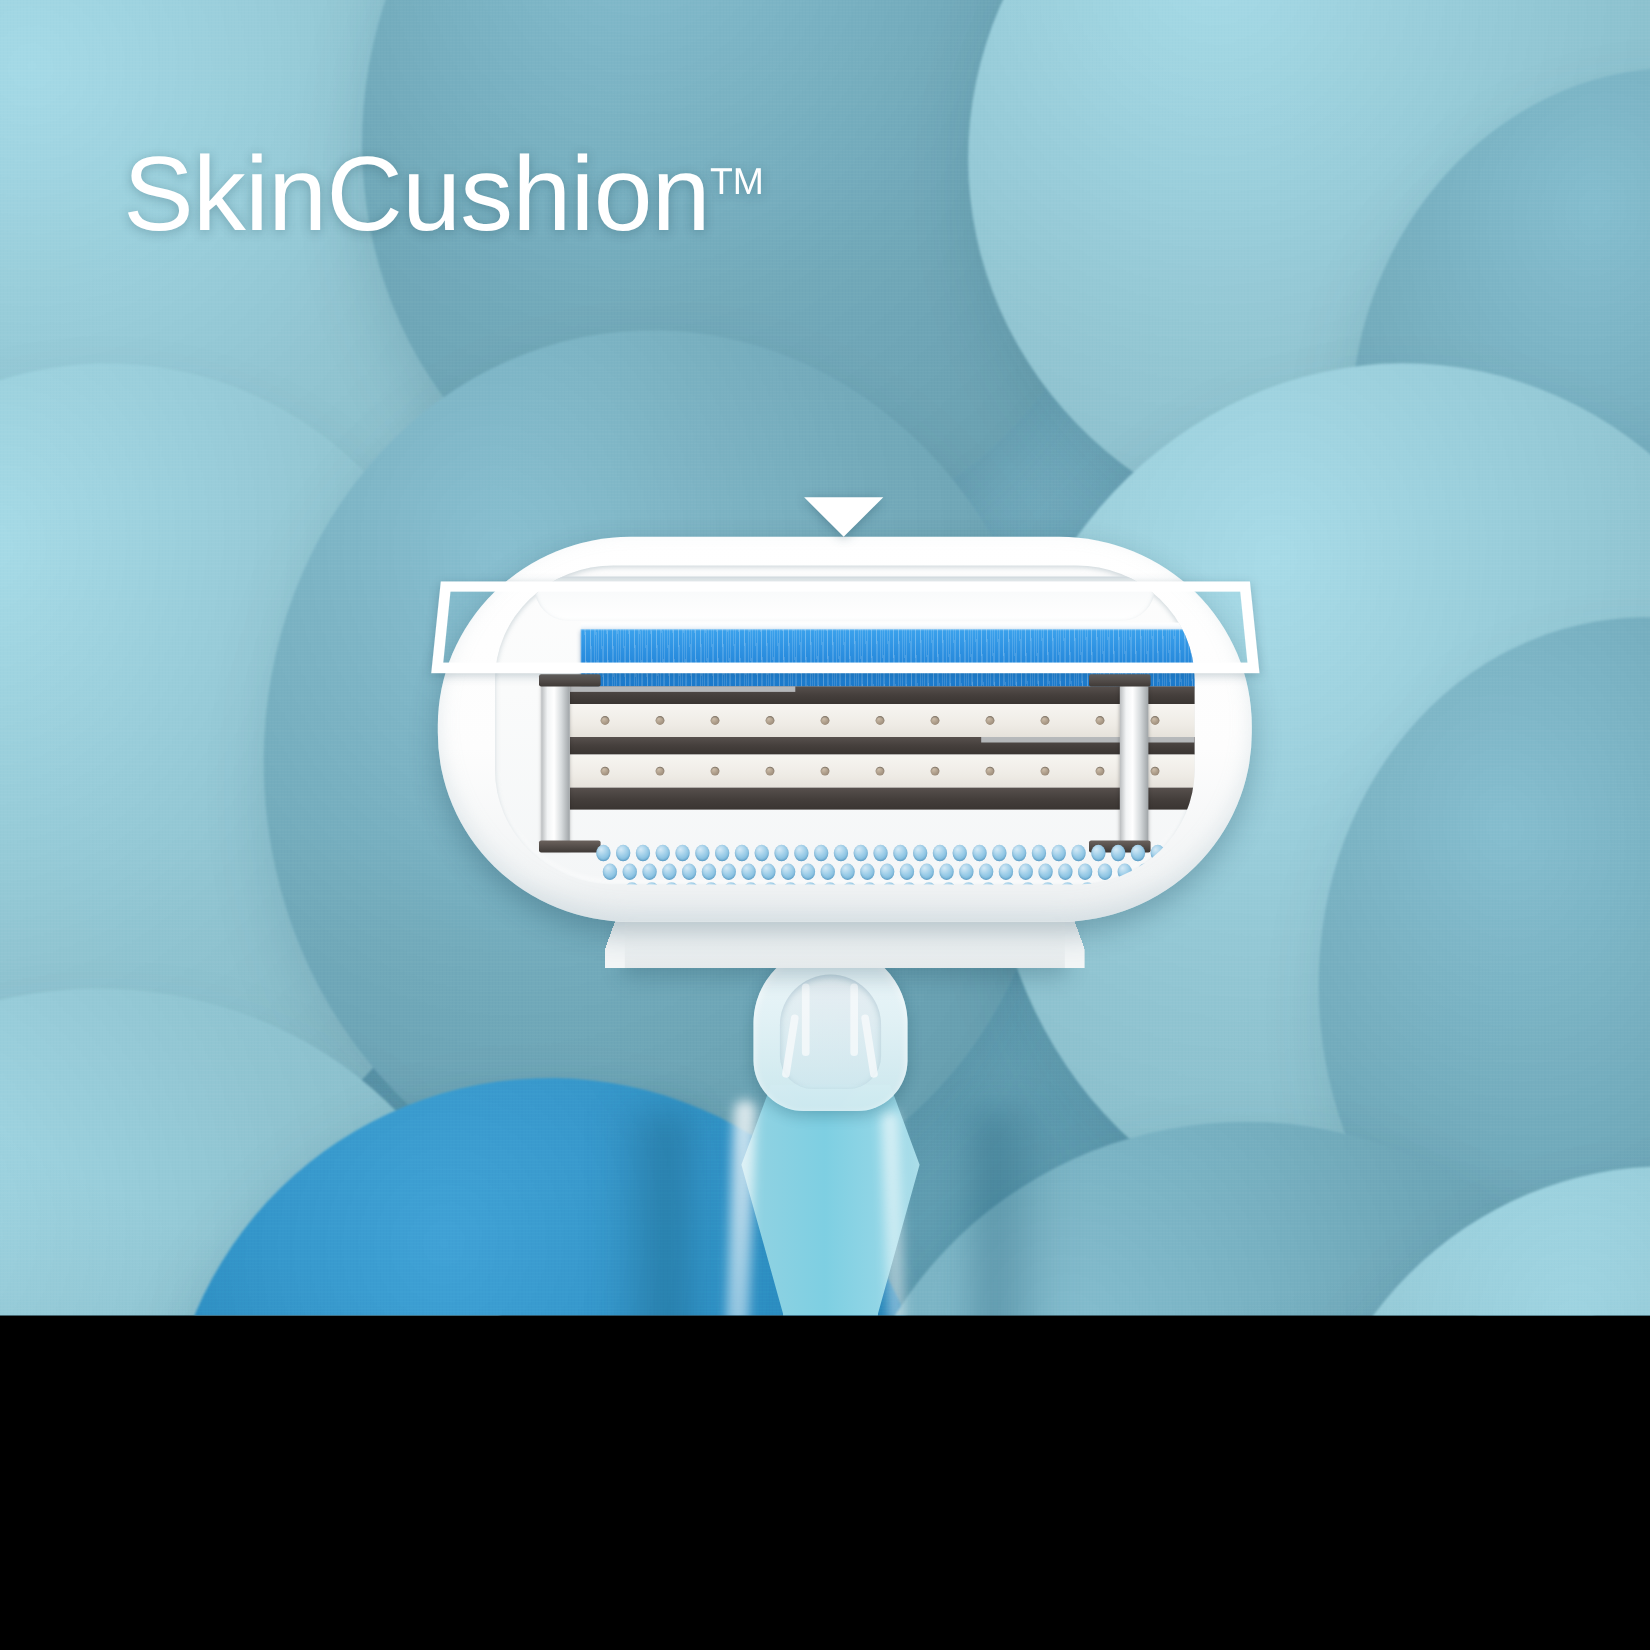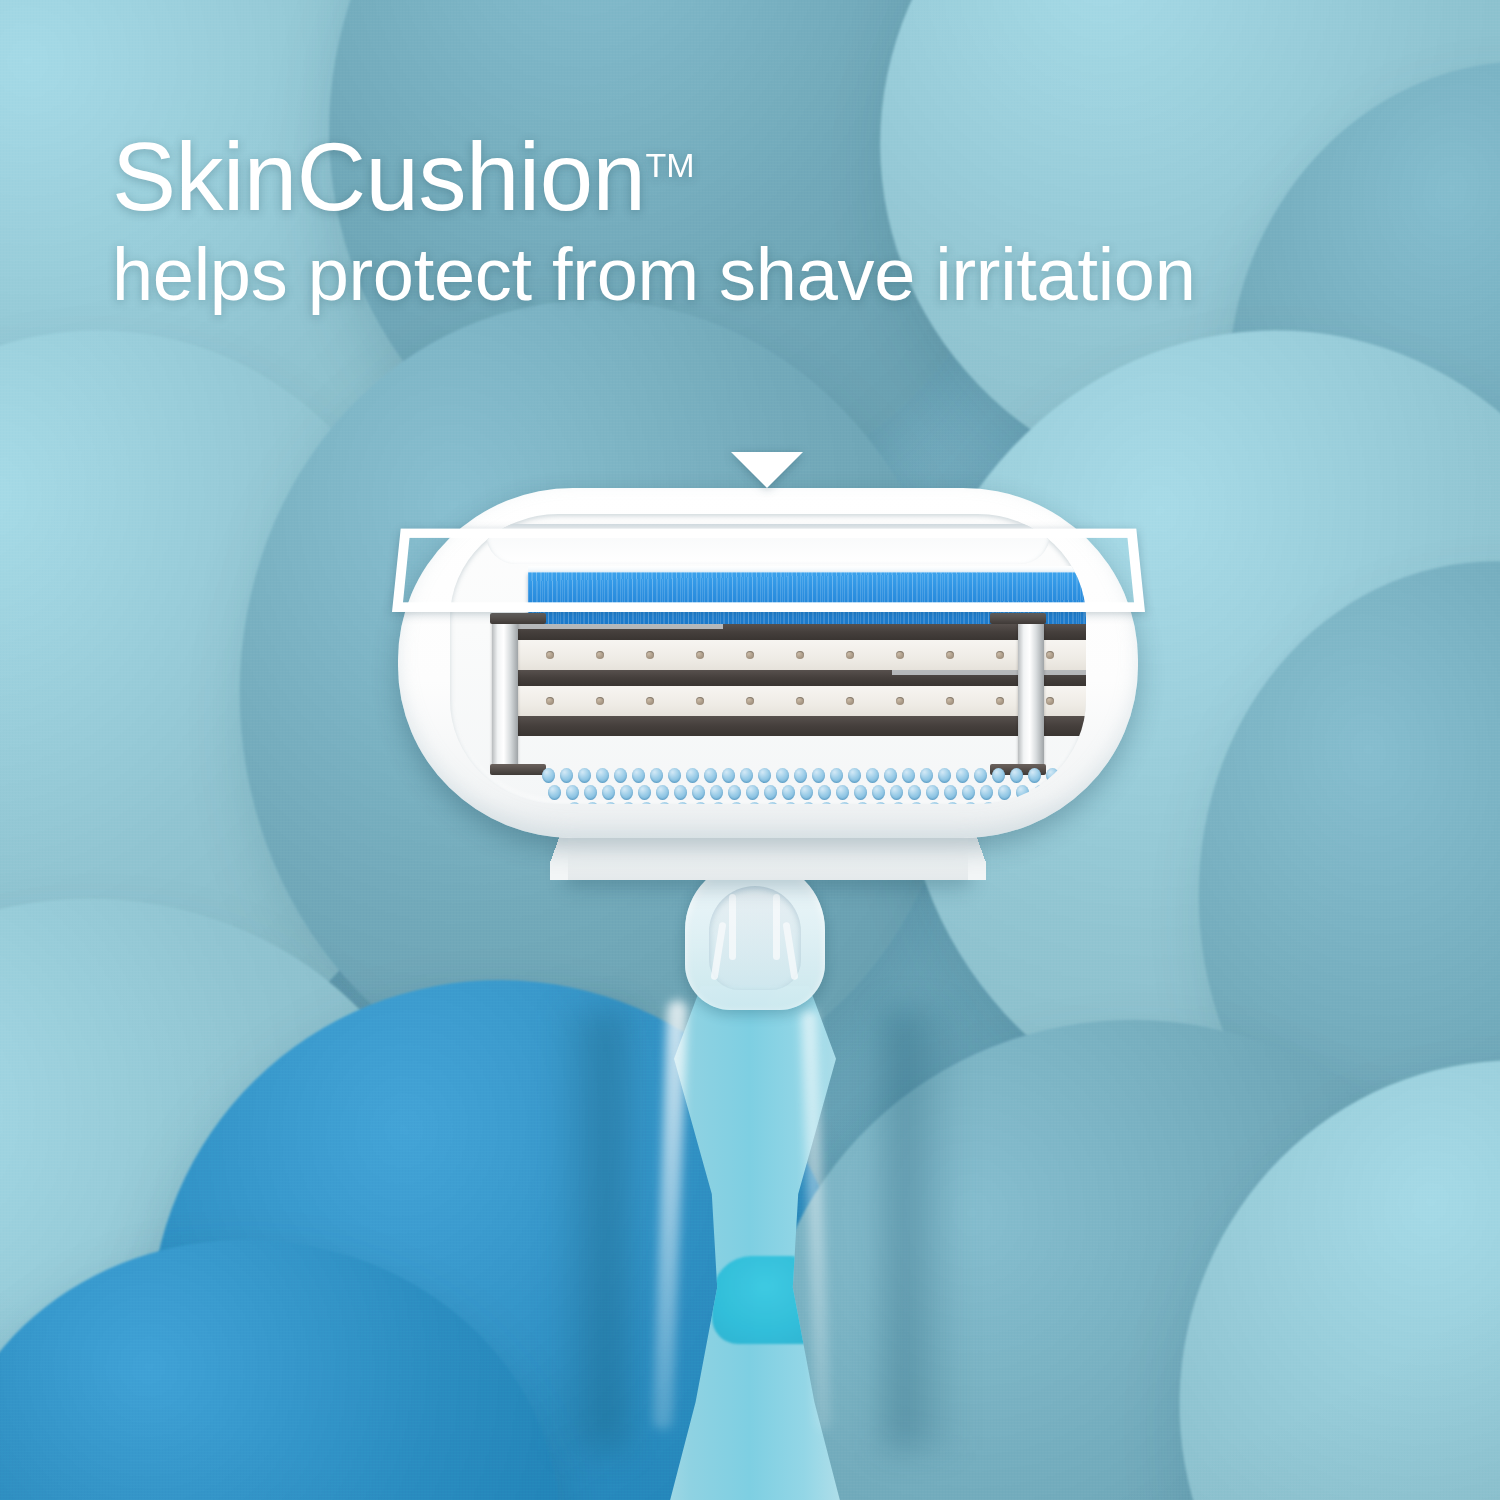--- a/index.html
+++ b/index.html
@@ -1,18 +1,18 @@
 <!DOCTYPE html>
 <html><head>
 <meta charset="utf-8">
 <style>
   html,body{margin:0;padding:0;background:#000;}
   #stage{
     position:relative;
-    width:1500px;height:1500px;
+    width:1500px;height:1196px;
     overflow:hidden;
     font-family:"Liberation Sans", sans-serif;
     background:#6ea7b8;
   }
 
   
   .bg-base{position:absolute;inset:0;
     background:
       radial-gradient(120% 90% at 15% 5%,  #7db2c2 0%, #6ba6b9 45%, #5e9cb0 100%);
   }
@@ -211,21 +211,20 @@
       <div class="blob" style="left: 150px; top: 980px; width: 700px; height: 700px; transform: rotate(9deg); background: radial-gradient(at 32% 24%, rgb(64, 162, 214) 0%, rgb(42, 140, 192) 48%, rgb(26, 124, 176) 100%); box-shadow: rgba(14, 62, 85, 0.18) 0px 26px 60px; filter: blur(1.2px);"></div>
       <div class="blob" style="left: 760px; top: 1020px; width: 740px; height: 720px; transform: rotate(-8deg); background: radial-gradient(at 32% 24%, rgb(132, 189, 206) 0%, rgb(110, 167, 184) 48%, rgb(94, 151, 168) 100%); box-shadow: rgba(14, 62, 85, 0.14) 0px 26px 60px; filter: blur(1px);"></div>
       <div class="blob" style="left: 1180px; top: 1060px; width: 660px; height: 680px; transform: rotate(12deg); background: radial-gradient(at 32% 24%, rgb(165, 218, 231) 0%, rgb(143, 196, 209) 48%, rgb(127, 180, 193) 100%); box-shadow: rgba(14, 62, 85, 0.1) 0px 26px 60px; filter: blur(1px);"></div>
       <div class="blob" style="left: -60px; top: 1240px; width: 620px; height: 560px; transform: rotate(4deg); background: radial-gradient(at 32% 24%, rgb(64, 162, 214) 0%, rgb(42, 140, 192) 48%, rgb(26, 124, 176) 100%); box-shadow: rgba(14, 62, 85, 0.2) 0px 26px 60px; filter: blur(1.3px);"></div>
     </div>
   <div class="bg-noise"></div>
   <div class="bg-vig"></div>
 
   <div class="text-block">
     <div class="headline"><span>SkinCushion</span><span class="tm">TM</span></div>
-    <div class="subhead">helps protect from shave irritation</div>
   </div>
 
   <div class="razor">
 
     <div class="handle-wrap">
       <div class="grip-shadowL"></div>
       <div class="grip-shadowR"></div>
       <div class="grip">
         <div class="grip-gel"></div>
       </div>

